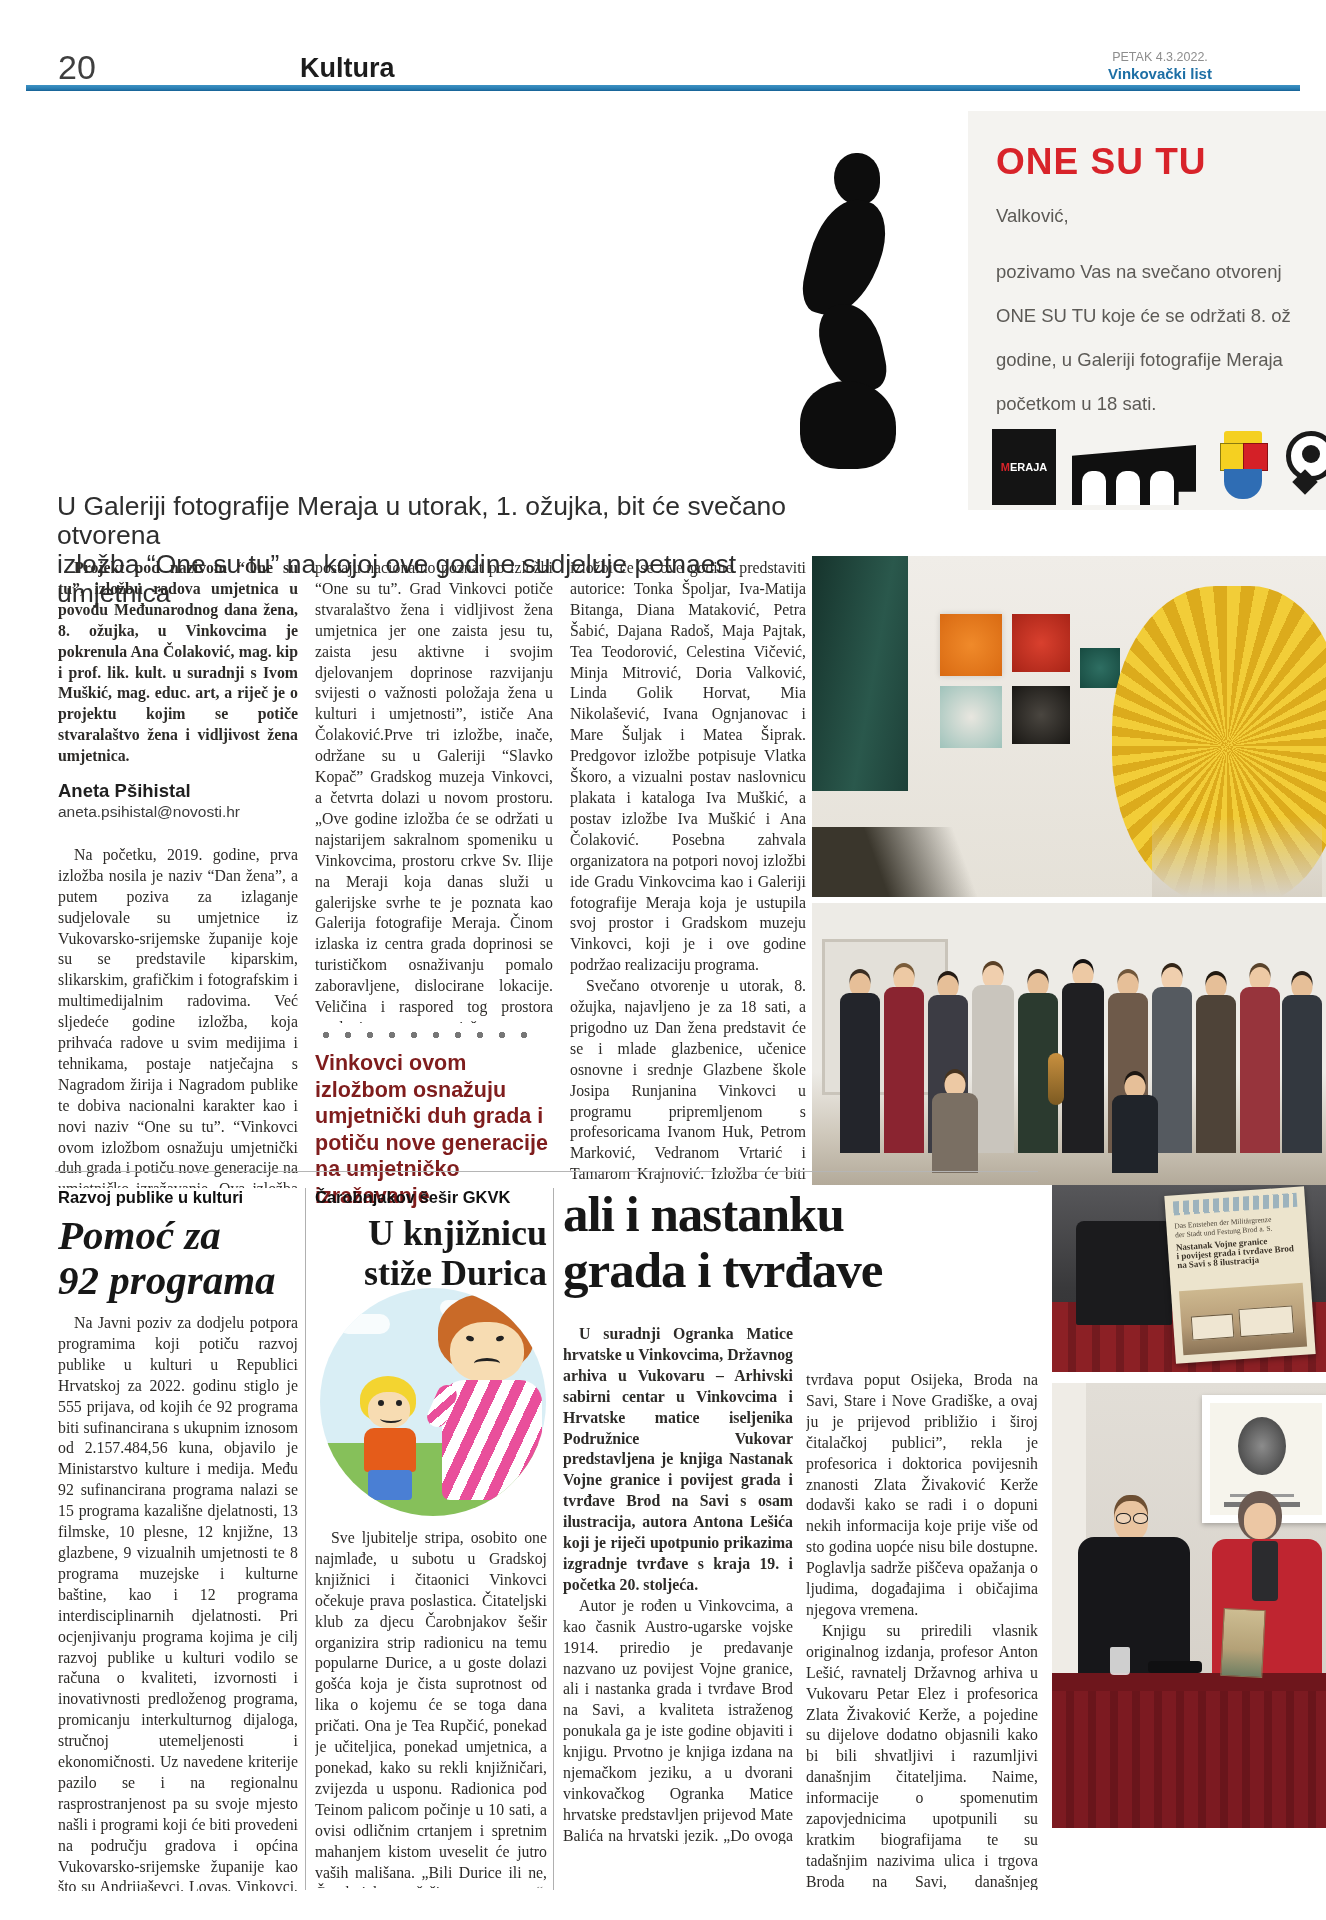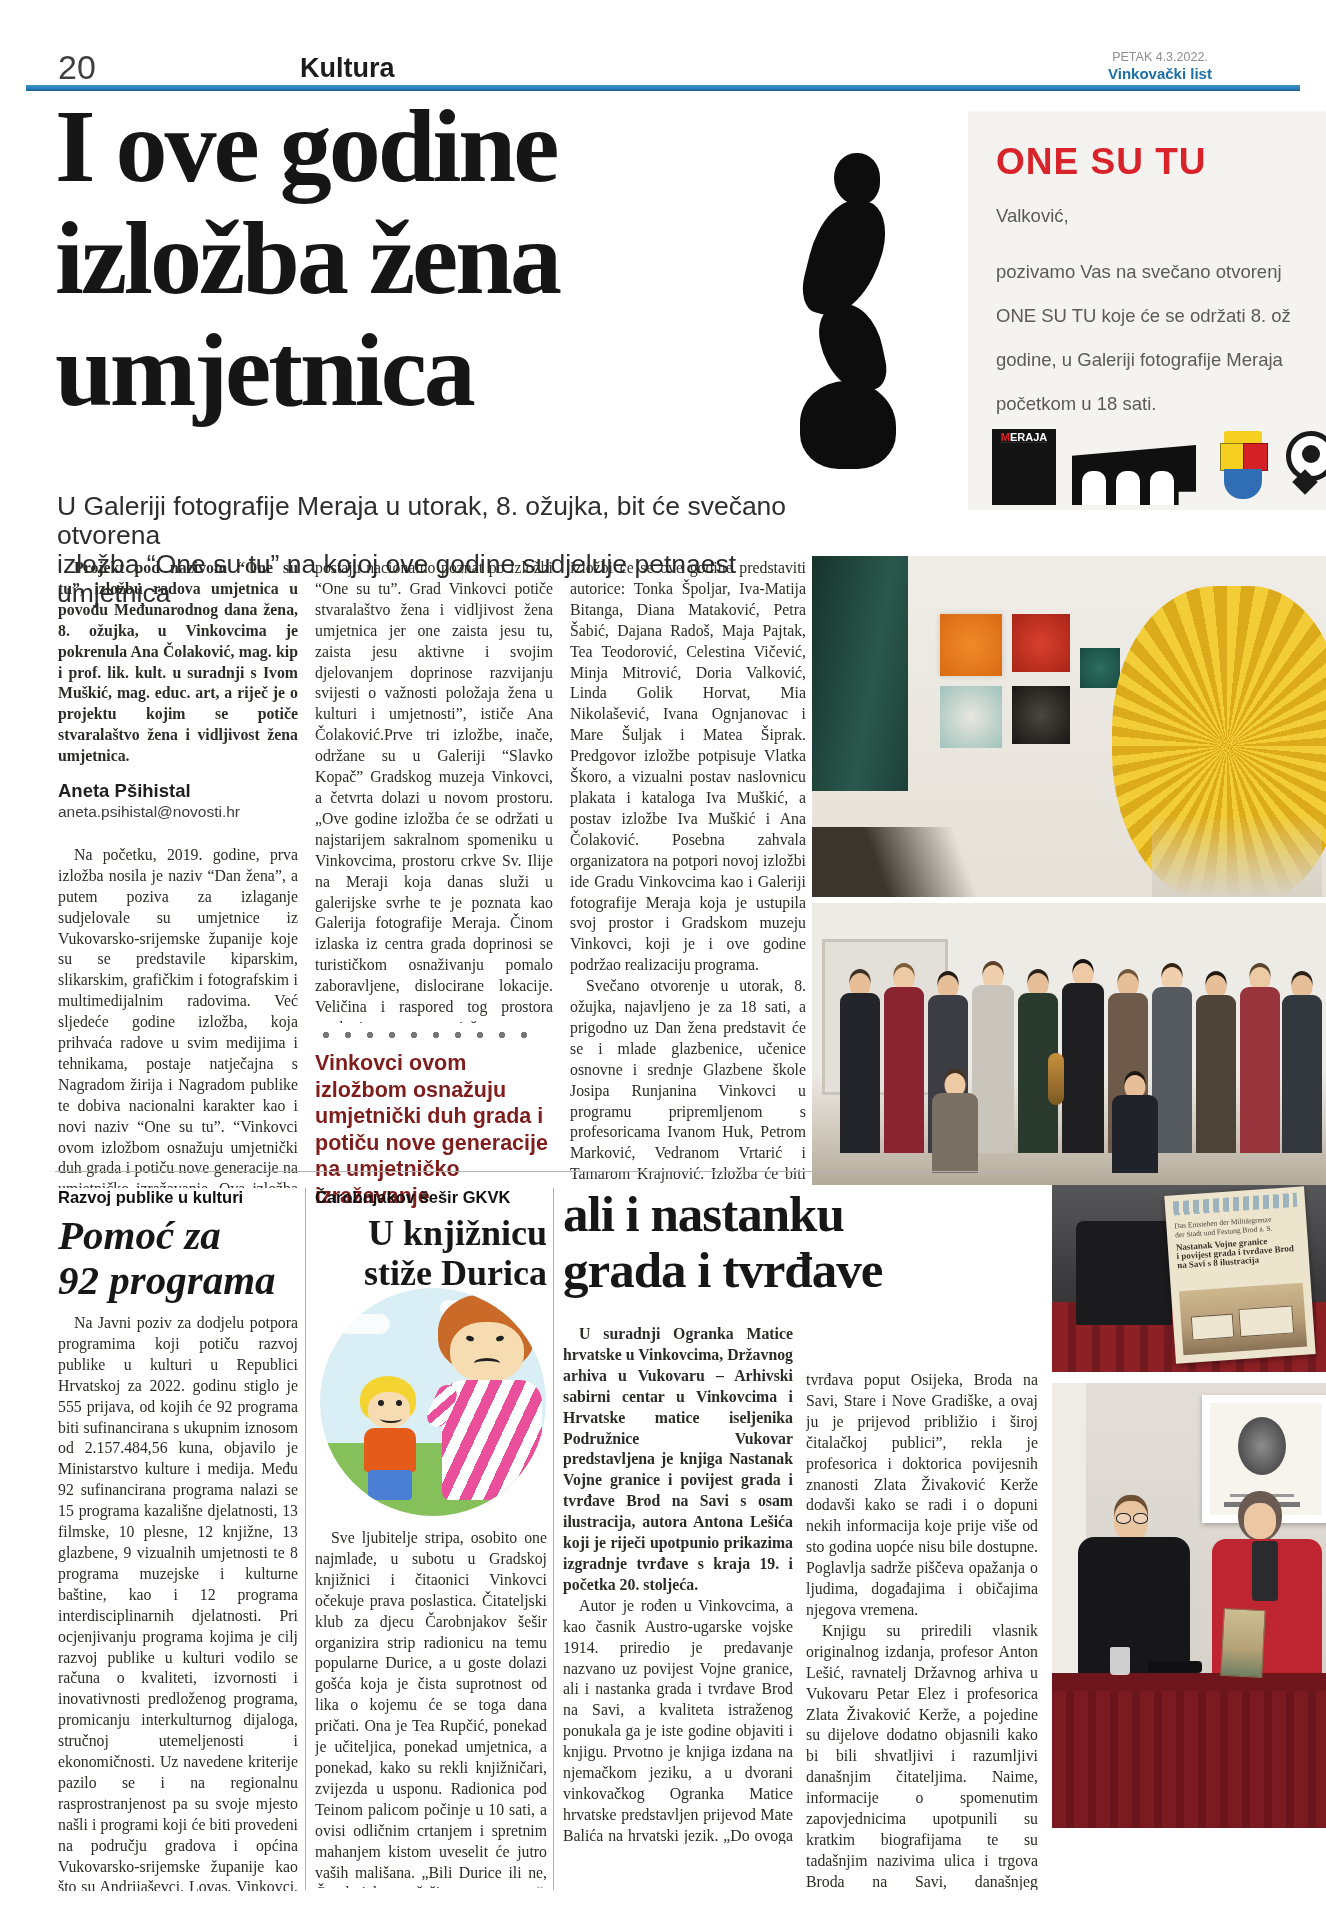--- a/index.html
+++ b/index.html
@@ -32,21 +32,21 @@
   .t-durica{font-family:"Liberation Serif",serif;font-weight:700;font-size:36px;line-height:40px;color:#171717;text-align:right;}
   .t-vojna{font-family:"Liberation Serif",serif;font-weight:700;font-size:51px;line-height:56px;color:#171717;letter-spacing:-1px;}
   .vrule{width:1px;background:#b0b0b0;}
   .hrule{height:1px;background:#b5b5b5;}
   
   .ad{background:#fff;overflow:hidden;}
   .ad-panel{position:absolute;left:168px;top:18px;right:0;bottom:0;background:#f4f3f0;}
   .ad-title{font-family:"Liberation Sans",sans-serif;font-weight:700;font-size:37px;color:#d8232a;letter-spacing:1px;}
   .ad-line{font-family:"Liberation Sans",sans-serif;font-size:18.5px;color:#5c5a56;white-space:nowrap;overflow:hidden;}
   .sil{position:absolute;background:#0d0d0d;}
-  .logo-meraja{position:absolute;background:#141414;display:flex;align-items:flex-start;justify-content:center;text-decoration:underline;}
+  .logo-meraja{position:absolute;background:#141414;display:flex;align-items:center;justify-content:center;}
   .logo-meraja span{font-family:"Liberation Sans",sans-serif;font-weight:700;font-size:11px;line-height:16px;}
   .arch{position:absolute;bottom:0;background:#fff;border-radius:10px 10px 0 0;}
   
   .photo{overflow:hidden;}
   .person{position:absolute;}
   .person .head{position:absolute;left:50%;transform:translateX(-50%);top:0;width:21px;height:24px;border-radius:50%;}
   .person .body{position:absolute;left:0;right:0;top:20px;bottom:0;border-radius:9px 9px 0 0;}
   
   .cover-line{font-family:"Liberation Serif",serif;color:#4e463a;font-size:7.5px;line-height:9px;white-space:nowrap;overflow:hidden;}
   .cover-line.b{font-weight:700;font-size:9px;color:#3c342a;}
@@ -55,27 +55,22 @@
 <body>
 
 <div id="page">
 
   <div class="abs pagenum" style="left:58px;top:48px;">20</div>
   <div class="abs section" style="left:300px;top:53px;">Kultura</div>
   <div class="abs dateline" style="right:56px;top:50px;width:220px;">PETAK 4.3.2022.</div>
   <div class="abs pubname" style="right:56px;top:65px;width:220px;">Vinkovački list</div>
   <div class="abs bluerule" style="left:26px;top:85px;width:1274px;height:6px;"></div>
 
-  <div class="abs headline" style="left:55px;top:90px;width:740px;">
-    <div>I ove godine</div>
-    <div>izložba žena</div>
-    <div>umjetnica</div>
-  </div>
   <div class="abs subhead" style="left:57px;top:492px;width:740px;">
-    <div>U Galeriji fotografije Meraja u utorak, 8. ožujka, bit će svečano otvorena</div>
+    <div>U Galeriji fotografije Meraja u utorak, 1. ožujka, bit će svečano otvorena</div>
     <div>izložba “One su tu” na kojoj ove godine sudjeluje petnaest umjetnica</div>
   </div>
 
   <div class="abs ad" style="left:800px;top:93px;width:526px;height:417px;">
     <div class="ad-panel"></div>
 
     <div>
       <div class="sil" style="left:34px;top:60px;width:46px;height:52px;border-radius:50% 50% 45% 55%;"></div>
       <div class="sil" style="left:10px;top:105px;width:70px;height:120px;border-radius:60% 40% 70% 30%;transform:rotate(14deg);"></div>
       <div class="sil" style="left:22px;top:210px;width:60px;height:90px;border-radius:40% 60% 30% 70%;transform:rotate(-12deg);"></div>

